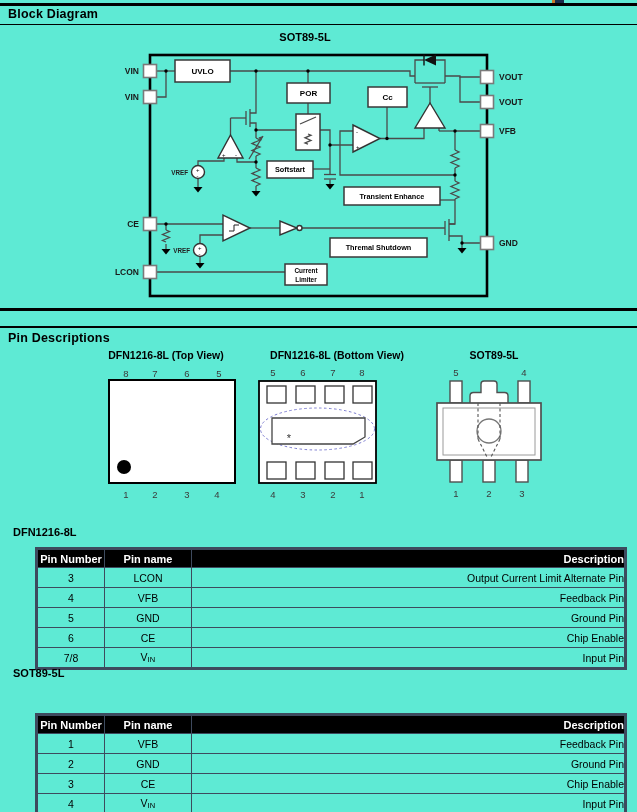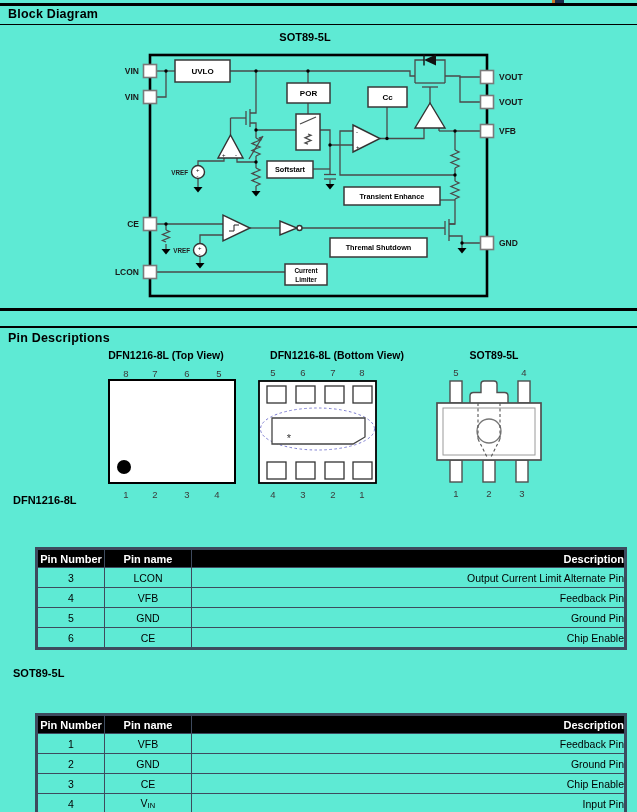--- a/index.html
+++ b/index.html
@@ -307,21 +307,21 @@
           <path d="M500,94 L491,112"></path>
       </g>
       <text class="pkg-num" x="456" y="31" text-anchor="middle">5</text>
       <text class="pkg-num" x="524" y="31" text-anchor="middle">4</text>
       <text class="pkg-num" x="456" y="152" text-anchor="middle">1</text>
       <text class="pkg-num" x="489" y="152" text-anchor="middle">2</text>
       <text class="pkg-num" x="522" y="152" text-anchor="middle">3</text>
     </g>
   </svg>
 
-  <div class="tbl-label" style="top:494px;">DFN1216-8L</div>
+  <div class="tbl-label" style="top:526px;">DFN1216-8L</div>
   <table class="pintable" style="top:523px;left:35px;width:592px;">
     <colgroup>
         <col style="width:68px;">
         <col style="width:87px;">
         <col>
       </colgroup>
     <thead>
       <tr>
         <th>Pin Number</th>
         <th>Pin name</th>
@@ -341,20 +341,25 @@
         </tr>
         <tr>
           <td class="c-num">5</td>
           <td class="c-name">GND</td>
           <td class="c-desc">Ground Pin</td>
         </tr>
         <tr>
           <td class="c-num">6</td>
           <td class="c-name">CE</td>
           <td class="c-desc">Chip Enable</td>
+        </tr>
+        <tr>
+          <td class="c-num">7/8</td>
+          <td class="c-name">V<span class="sub">IN</span></td>
+          <td class="c-desc">Input Pin</td>
         </tr>
       </tbody>
   </table>
 
   <div class="tbl-label" style="top:667px;">SOT89-5L</div>
   <table class="pintable" style="top:689px;left:35px;width:592px;">
     <colgroup>
         <col style="width:68px;">
         <col style="width:87px;">
         <col>

